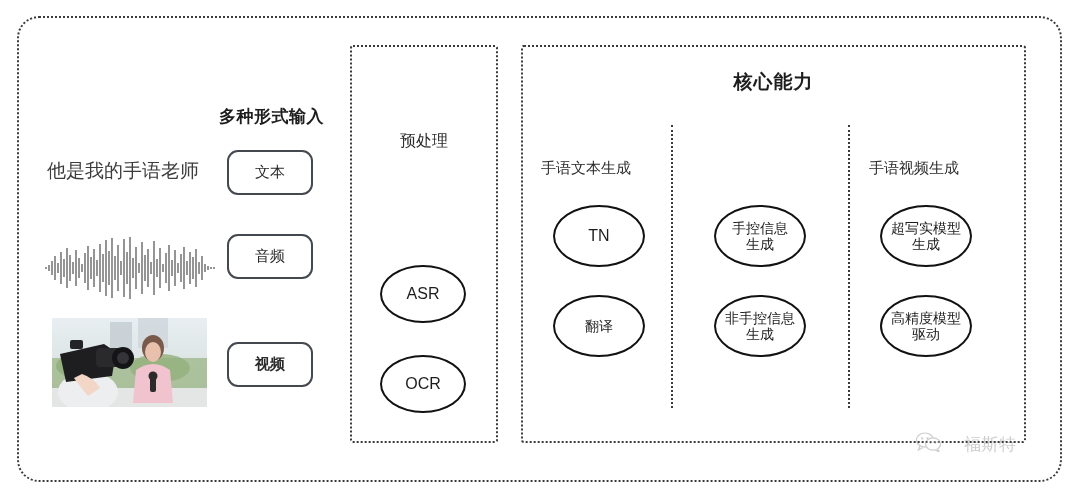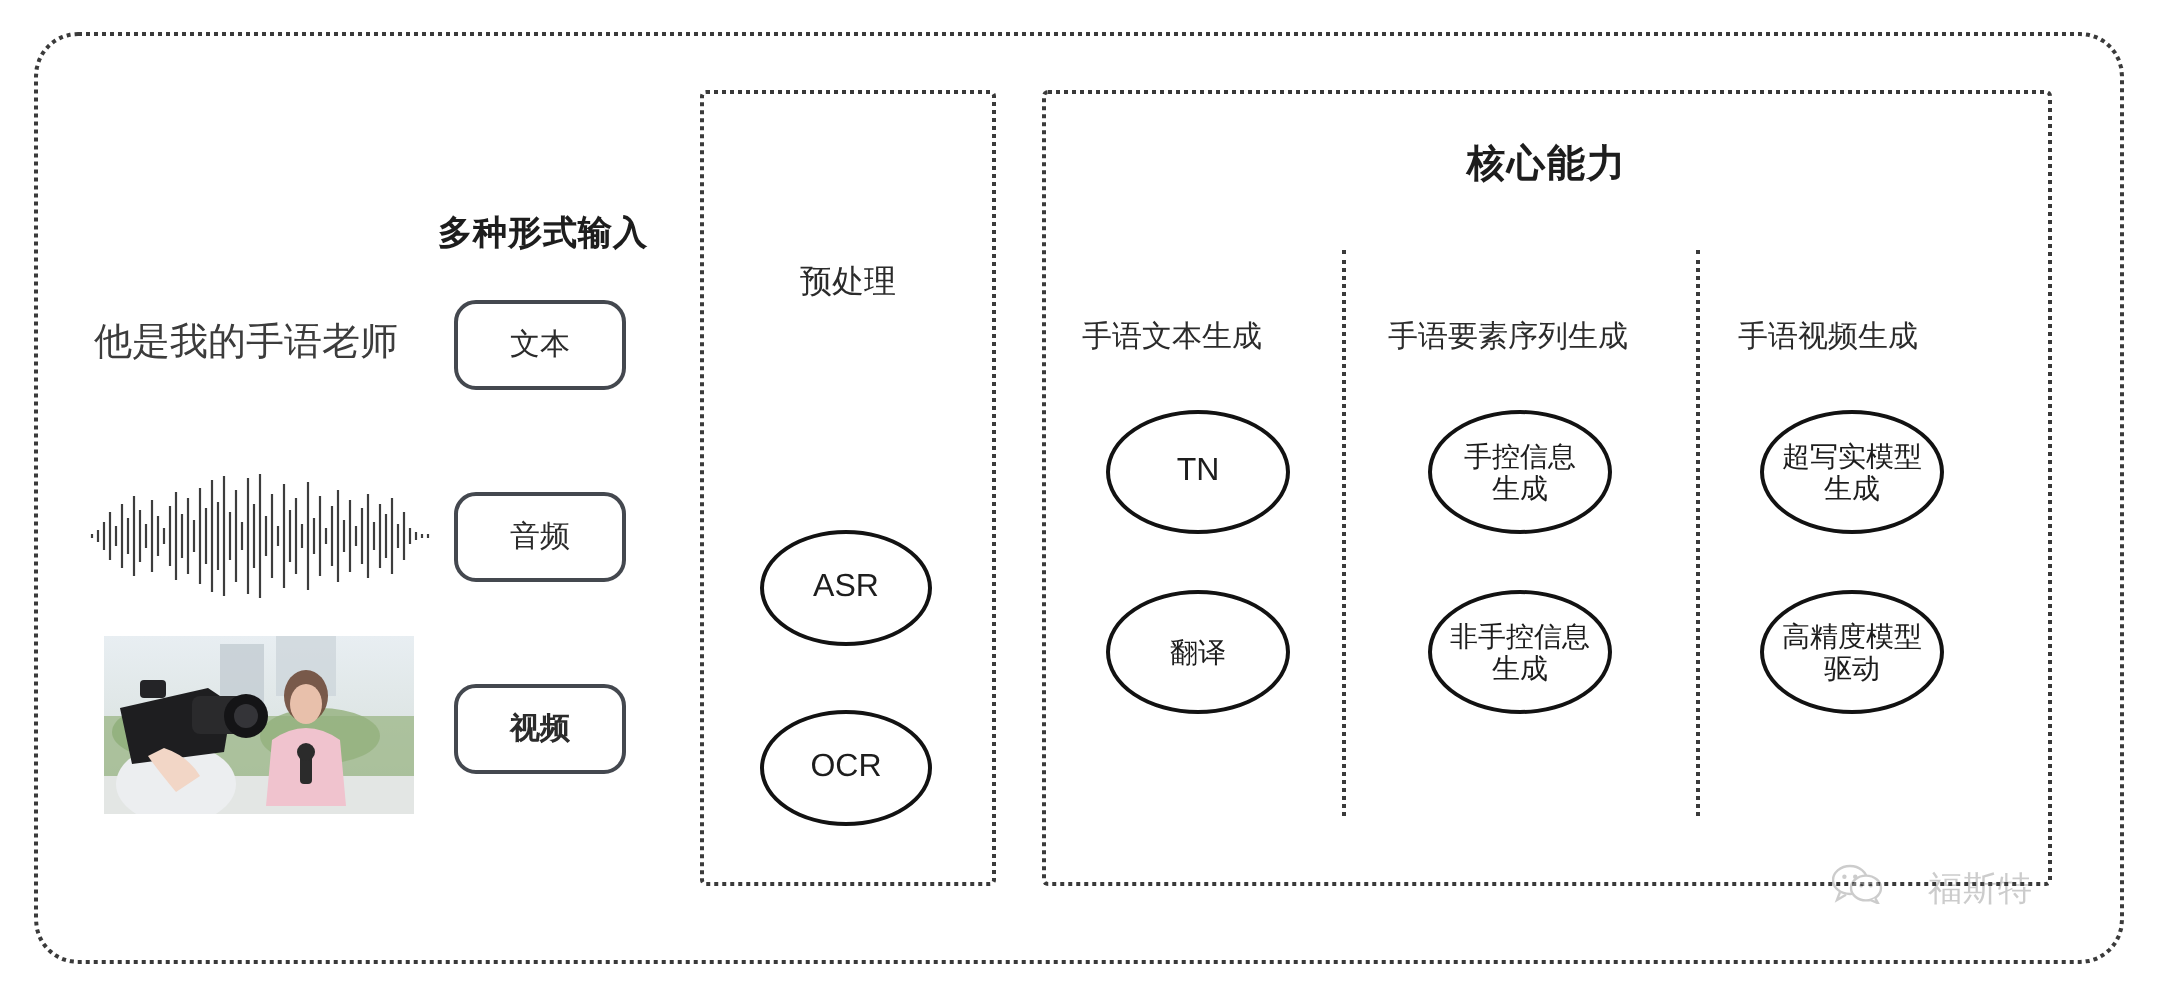--- a/index.html
+++ b/index.html
@@ -100,21 +100,21 @@
     display: flex;
     align-items: center;
     justify-content: center;
     font-size: 15px;
     color: #2b2b2b;
     box-sizing: border-box;
     font-family: "Liberation Sans", "DejaVu Sans", sans-serif;
     padding: 16px;
   }
   .btn-text  { left: 227px; top: 150px; }
-  .btn-audio { left: 227px; top: 246px; }
+  .btn-audio { left: 227px; top: 234px; }
   .btn-video { left: 227px; top: 342px; font-weight: bold; }
 
   
   .waveform {
     position: absolute;
     left: 44px;
     top: 236px;
     width: 172px;
     height: 64px;
   }
@@ -307,21 +307,20 @@
   <div class="node node-scene node-latin" style="top:265px;">ASR</div>
 
   <div class="panel panel-core">
     <div class="panel-title">核心能力</div>
   </div>
 
   <div class="col-divider" style="left:671px;"></div>
   <div class="col-divider" style="left:848px;"></div>
 
   <div class="col-heading" style="left:541px;">手语文本生成</div>
-  <div class="col-heading" style="left:694px;">手语要素序列生成</div>
   <div class="col-heading" style="left:869px;">手语视频生成</div>
 
   <div class="node node-core node-latin" style="left:553px; top:205px;">TN</div>
   <div class="node node-core" style="left:553px; top:295px;">翻译</div>
 
   <div class="node node-core" style="left:714px; top:205px;">手控信息<br>生成</div>
   <div class="node node-core" style="left:714px; top:295px;">非手控信息<br>生成</div>
 
   <div class="node node-core" style="left:880px; top:205px;">超写实模型<br>生成</div>
   <div class="node node-core" style="left:880px; top:295px;">高精度模型<br>驱动</div>

